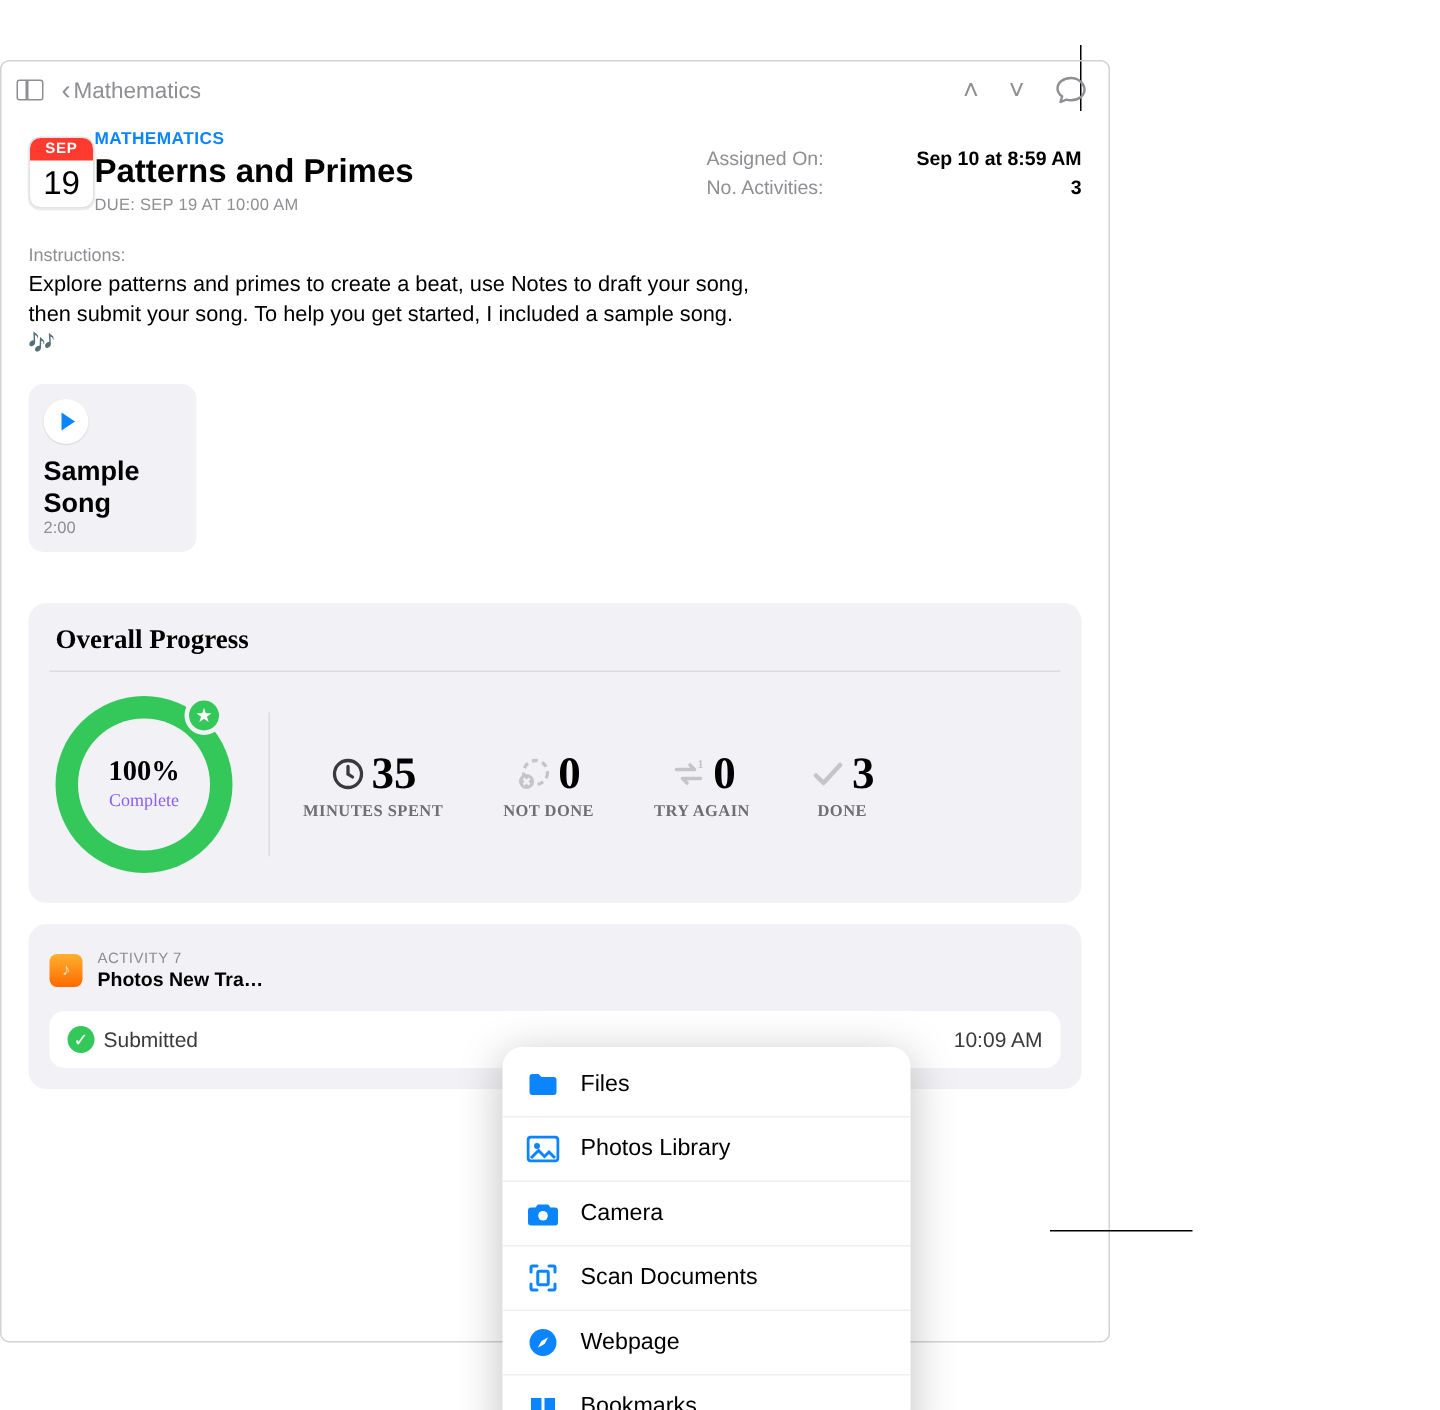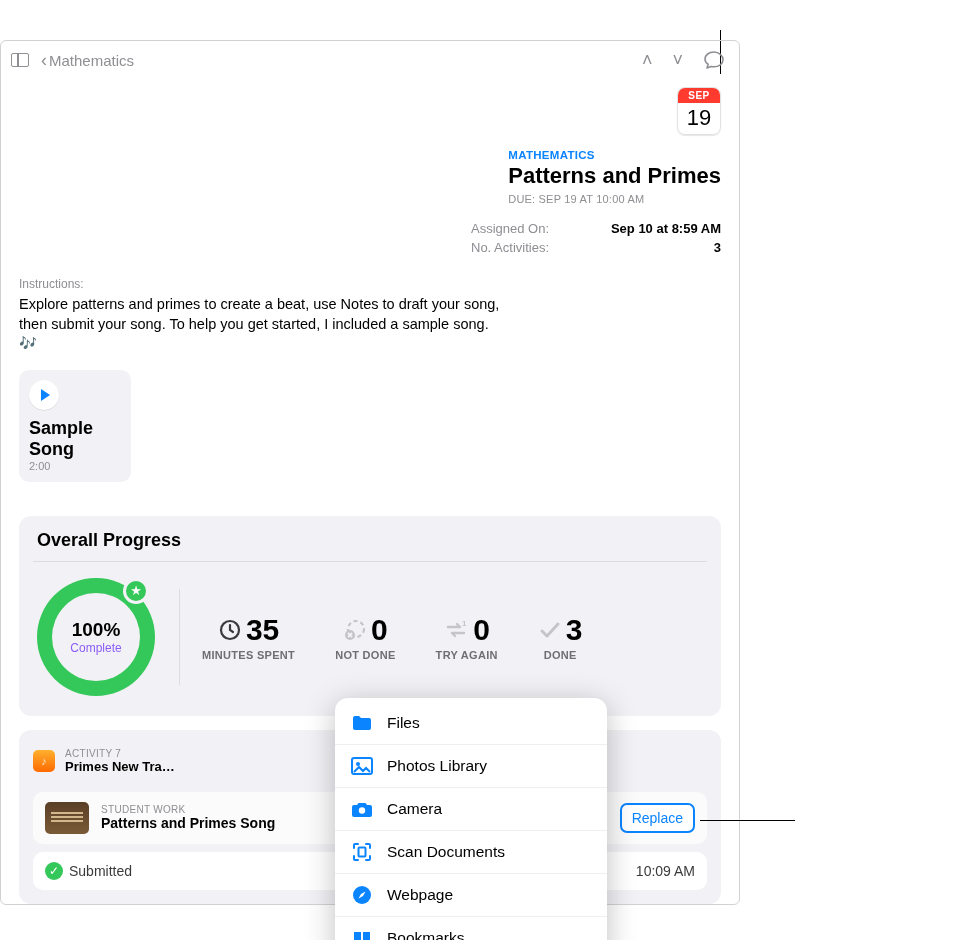--- a/index.html
+++ b/index.html
@@ -32,24 +32,23 @@
   .nav-left { display:flex; align-items:center; gap:6px; }
   .nav-right { display:flex; align-items:center; gap:20px; padding-right:4px;}
   .nav a.back { color:#8e8e93; font-size:15px; display:flex; align-items:center; text-decoration:none; }
   .chev { font-size:18px; color:#8e8e93; line-height:1; }
   .sidebar-btn { width:18px; height:14px; border:1.5px solid #8e8e93; border-radius:2px; position:relative; }
   .sidebar-btn:before { content:""; position:absolute; left:5px; top:0; bottom:0; width:1.5px; background:#8e8e93; }
   .chat-icon svg { display:block; }
   
   .header {
     display:flex;
-    align-items:flex-end;
+    align-items:center;
     padding: 8px 18px 0 18px;
-    gap: 14px;
-    flex-direction: column;
+    gap: 0;
   }
   .cal {
     width:44px; height:48px; border:1px solid #e2e2e4; border-radius:8px;
     overflow:hidden; text-align:center; flex:none;
     box-shadow: 0 0.5px 1px rgba(0,0,0,0.1);
   }
   .cal .m { background:#ff3b30; color:#fff; font-size:10px; font-weight:600; letter-spacing:0.5px; padding:2px 0;}
   .cal .d { font-size:22px; font-weight:500; padding-top:2px; }
   .title-block { flex:1; }
   .eyebrow { color:#0a84ff; font-size:11.5px; font-weight:600; letter-spacing:0.3px; }
@@ -77,20 +76,21 @@
   }
   .play:after { content:""; border-left:9px solid #0a84ff; border-top:6px solid transparent; border-bottom:6px solid transparent; margin-left:2px;}
   .attach .name { font-size:18px; font-weight:600; }
   .attach .dur { font-size:11px; color:#8e8e93; }
   
   .card {
     margin: 34px 18px 0;
     background:#f2f2f6;
     border-radius:12px;
     padding: 14px 18px 20px;
+    font-family: Liberation Serif, serif;
   }
   .card h3 { margin:0; font-size:18px; font-weight:700; }
   .card hr { border:none; border-top:1px solid #dcdce0; margin:10px -4px 16px; }
   .progress-row { display:flex; align-items:center; }
   .ring-wrap { width:118px; height:118px; position:relative; flex:none; margin-right:20px; }
   .ring {
     width:118px; height:118px; border-radius:50%;
     background: conic-gradient(#34c759 0 360deg);
     display:flex; align-items:center; justify-content:center;
   }
@@ -293,33 +293,25 @@
       </div>
     </div>
   </div>
 
   <div class="acts">
     <div class="acts-top">
       <div class="act">
         <div class="icon garageband"></div>
         <div style="min-width:0;">
           <div class="over">ACTIVITY 7</div>
-          <div class="t">Primes New Tra…</div>
-        </div>
-      </div>
-    </div>
-
-    <div class="work-row">
-      <div class="thumb"></div>
-      <div>
-        <div class="over">STUDENT WORK</div>
-        <div class="t">Patterns and Primes Song</div>
-      </div>
-      <button class="replace-btn">Replace</button>
-    </div>
+          <div class="t">Photos New Tra…</div>
+        </div>
+      </div>
+    </div>
+
 
     <div class="status-row">
       <div class="status-left">
         <span class="check-badge">✓</span>
         <span>Submitted</span>
       </div>
       <div class="status-right">10:09 AM</div>
     </div>
   </div>
 

